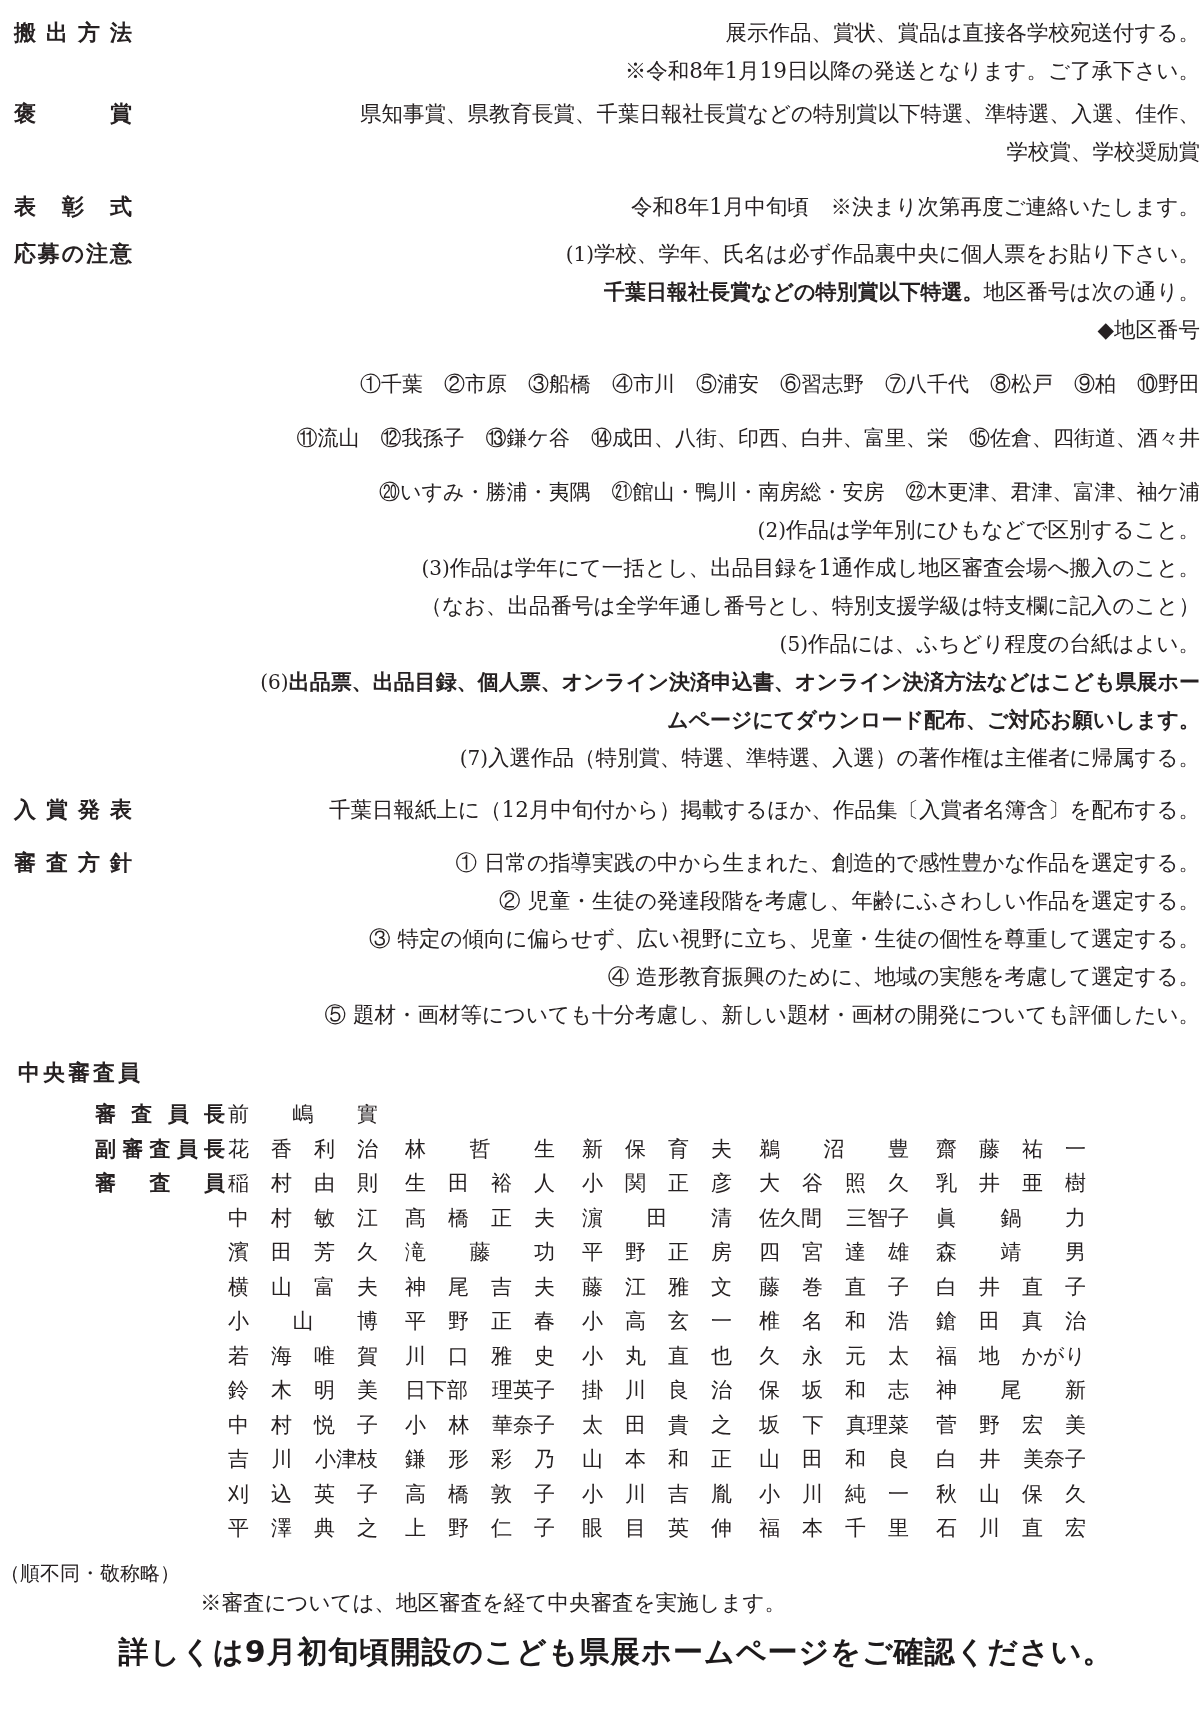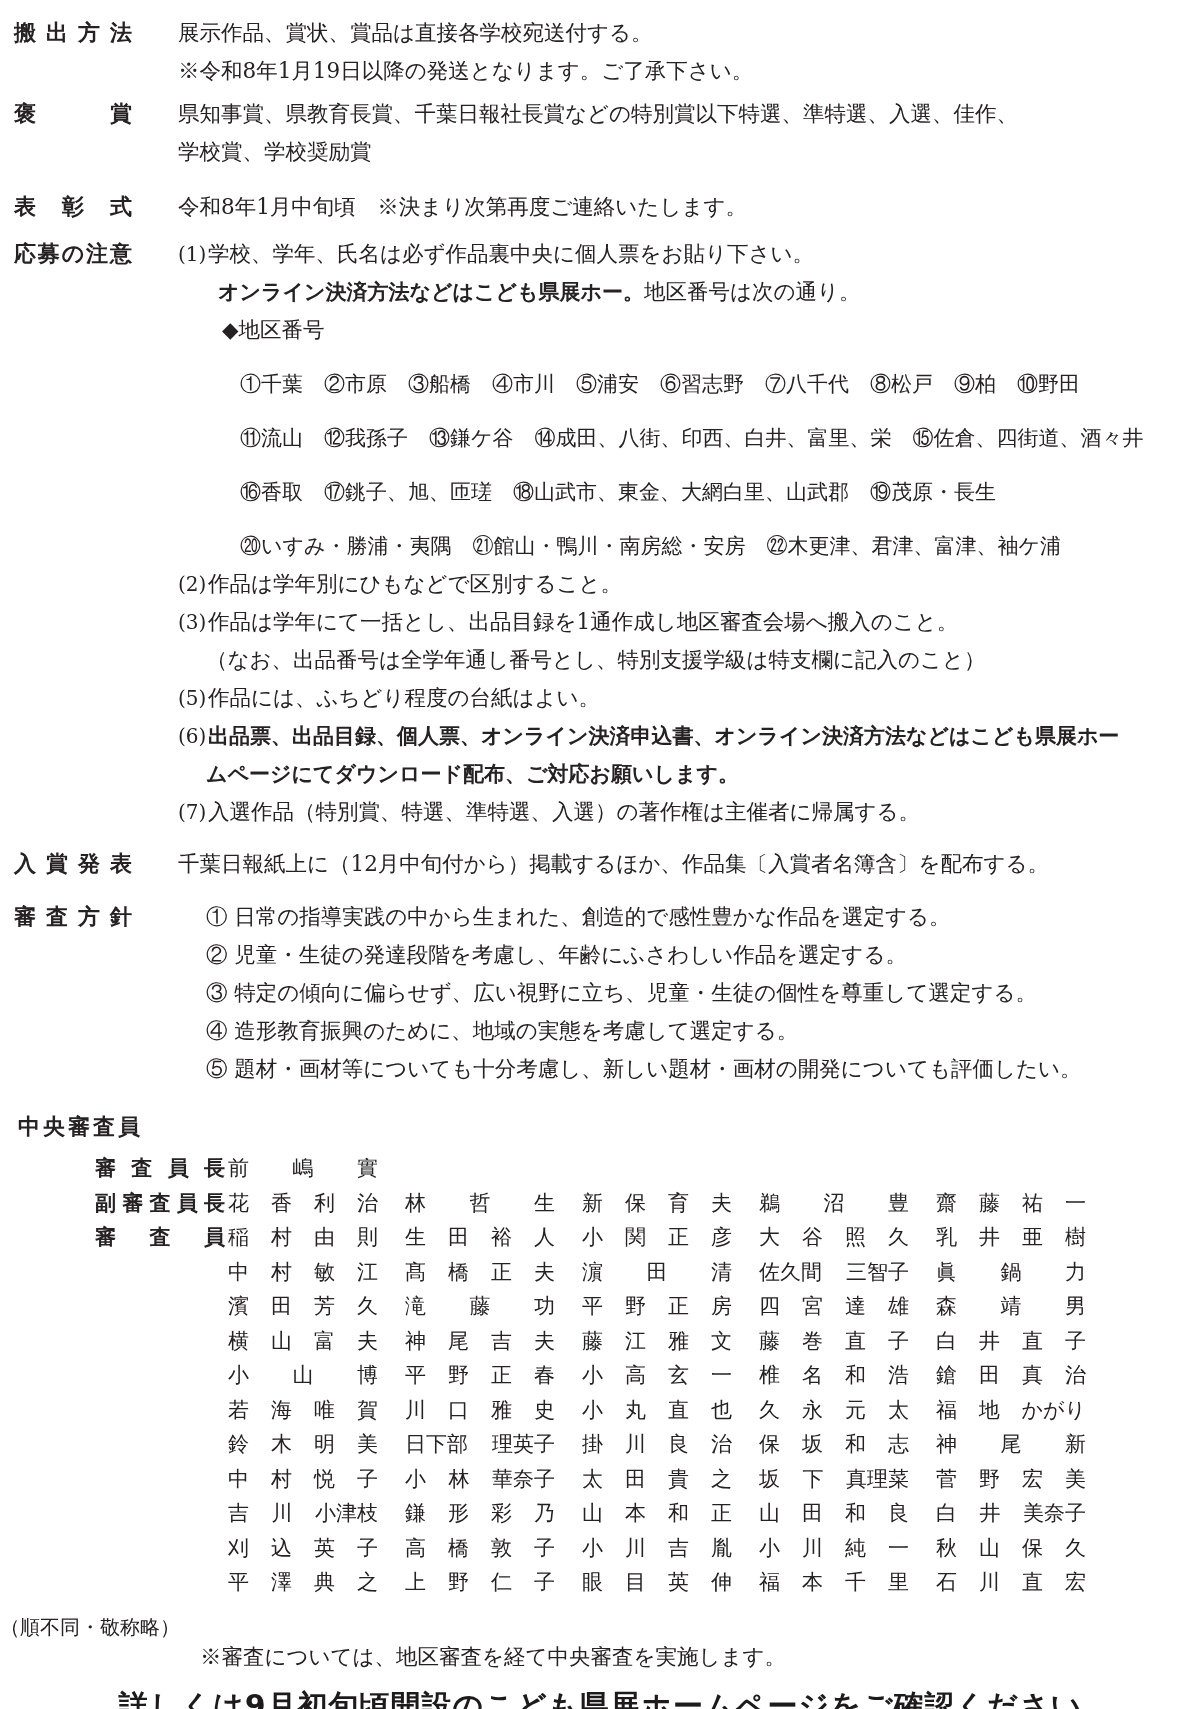--- a/index.html
+++ b/index.html
@@ -11,21 +11,21 @@
   }
   .doc{padding-top:14px;}
   
   .sec{display:flex;align-items:flex-start;}
   .sec-label{
     flex:0 0 118px;margin-left:14px;height:38px;line-height:38px;
     display:flex;justify-content:space-between;
     font-family:"DejaVu Sans","Liberation Sans",sans-serif;
     font-weight:700;font-size:22px;white-space:nowrap;
   }
-  .sec-body{margin-left:46px;flex:1;min-width:0;}
+  .sec-body{margin-left:46px;flex:1;min-width:0;text-align:right;}
   .line{height:38px;line-height:38px;font-size:21.5px;white-space:nowrap;}
   .line .num{display:inline-block;width:30px;font-size:20px;}
   .line .em{
     font-family:"DejaVu Sans","Liberation Sans",sans-serif;
     font-weight:700;font-size:21px;
   }
   .k-sub{padding-left:28px;}
   .k-boldnote{padding-left:40px;}
   .k-diamond{padding-left:44px;}
   .k-district{padding-left:62px;font-size:21px;margin-top:16px;}
@@ -111,25 +111,24 @@
       <div class="sec sec-application-notes">
         <div class="sec-label">
           <span class="ju">応</span>
           <span class="ju">募</span>
           <span class="ju">の</span>
           <span class="ju">注</span>
           <span class="ju">意</span>
         </div>
         <div class="sec-body">
           <div class="line"><span class="num">(1)</span><span class="t">学校、学年、氏名は必ず作品裏中央に個人票をお貼り下さい。</span></div>
-          <div class="line k-boldnote"><span class="em">オンライン決済方法などはこども県展ホー。</span><span class="t">地区番号は次の通り。</span></div>
+          <div class="line k-boldnote"><span class="em">千葉日報社長賞などの特別賞以下特選。</span><span class="t">地区番号は次の通り。</span></div>
           <div class="line k-diamond"><span class="t">◆地区番号</span></div>
           <div class="line k-district"><span class="t">①千葉　②市原　③船橋　④市川　⑤浦安　⑥習志野　⑦八千代　⑧松戸　⑨柏　⑩野田</span></div>
           <div class="line k-district"><span class="t">⑪流山　⑫我孫子　⑬鎌ケ谷　⑭成田、八街、印西、白井、富里、栄　⑮佐倉、四街道、酒々井</span></div>
-          <div class="line k-district"><span class="t">⑯香取　⑰銚子、旭、匝瑳　⑱山武市、東金、大網白里、山武郡　⑲茂原・長生</span></div>
           <div class="line k-district"><span class="t">⑳いすみ・勝浦・夷隅　㉑館山・鴨川・南房総・安房　㉒木更津、君津、富津、袖ケ浦</span></div>
           <div class="line"><span class="num">(2)</span><span class="t">作品は学年別にひもなどで区別すること。</span></div>
           <div class="line"><span class="num">(3)</span><span class="t">作品は学年にて一括とし、出品目録を1通作成し地区審査会場へ搬入のこと。</span></div>
           <div class="line k-sub"><span class="t">（なお、出品番号は全学年通し番号とし、特別支援学級は特支欄に記入のこと）</span></div>
           <div class="line"><span class="num">(5)</span><span class="t">作品には、ふちどり程度の台紙はよい。</span></div>
           <div class="line"><span class="num">(6)</span><span class="em">出品票、出品目録、個人票、オンライン決済申込書、オンライン決済方法などはこども県展ホー</span></div>
           <div class="line k-sub"><span class="em">ムページにてダウンロード配布、ご対応お願いします。</span></div>
           <div class="line"><span class="num">(7)</span><span class="t">入選作品（特別賞、特選、準特選、入選）の著作権は主催者に帰属する。</span></div>
         </div>
       </div>

